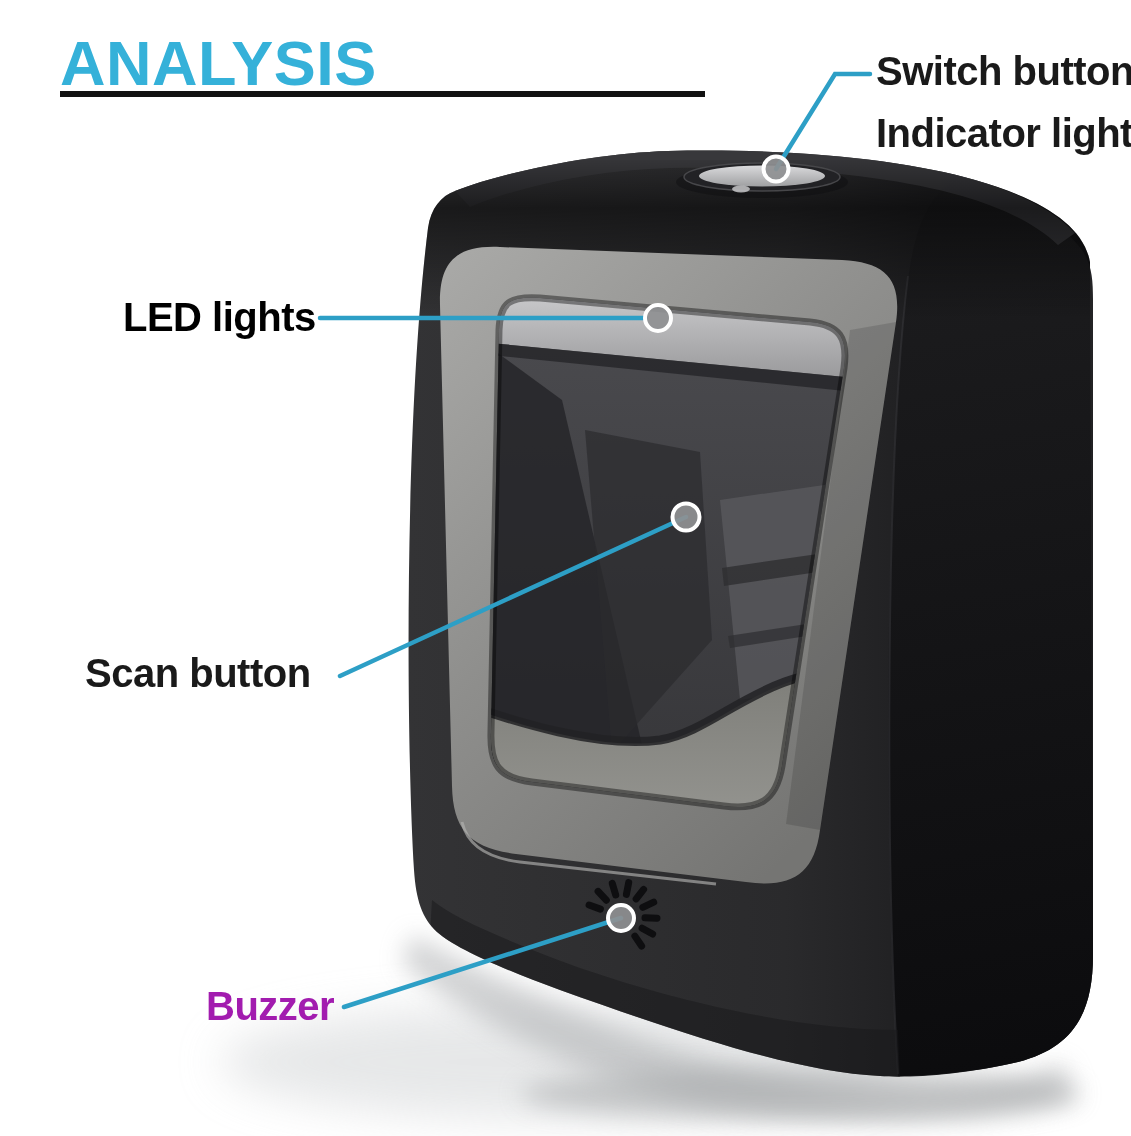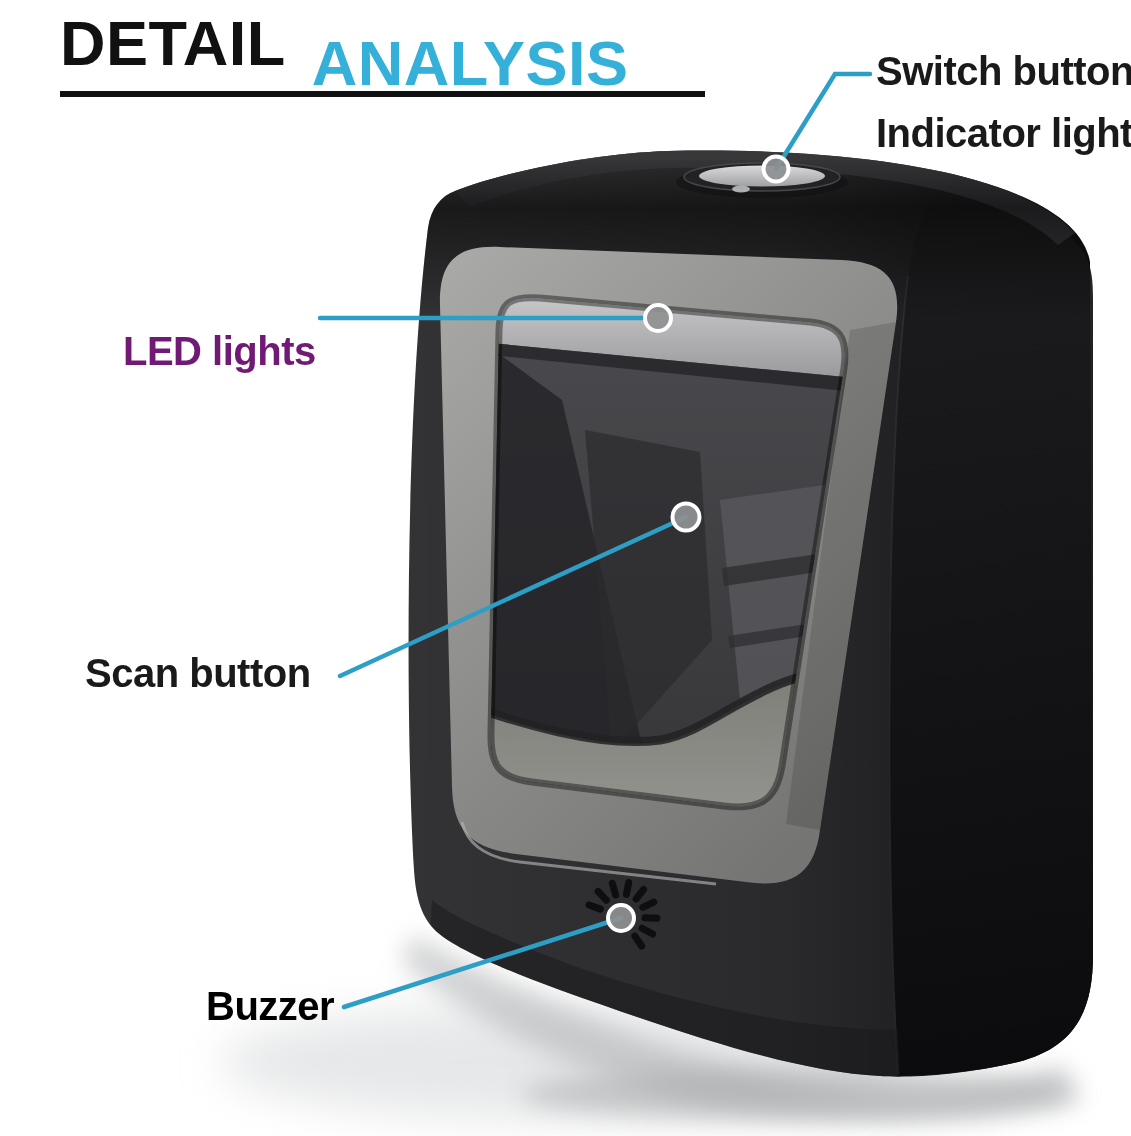--- a/index.html
+++ b/index.html
@@ -160,27 +160,26 @@
     <g fill-opacity="0.92" stroke="#ffffff" stroke-width="4" fill="#8f9092">
       <circle cx="776" cy="169" r="12.5"></circle>
       <circle cx="658" cy="318" r="13"></circle>
       <circle cx="686" cy="517" r="13.5"></circle>
       <circle cx="621" cy="918" r="13"></circle>
     </g>
   </svg>
 
   <div class="page-header">
     <div class="title">
-      <span class="w1" style="color: rgb(17, 17, 17);">DETAIL</span>
       <span class="w2" style="color: rgb(53, 177, 217);">ANALYSIS</span>
     </div>
   </div>
   <div class="title-underline"></div>
 
   <div class="callout-label" id="label-switch" style="color: rgb(26, 26, 26);">
     <span>Switch button/</span>
     <span>Indicator light</span>
   </div>
-  <div class="callout-label" id="label-led" style="color: #701a75; margin-top: 34px;">LED lights</div>
+  <div class="callout-label" id="label-led" style="color: #000000;">LED lights</div>
   <div class="callout-label" id="label-scan" style="color: rgb(26, 26, 26);">Scan button</div>
-  <div class="callout-label" id="label-buzzer" style="color: #000000;">Buzzer</div>
+  <div class="callout-label" id="label-buzzer" style="color: #a21caf;">Buzzer</div>
 
 </div>
 
 </body></html>

